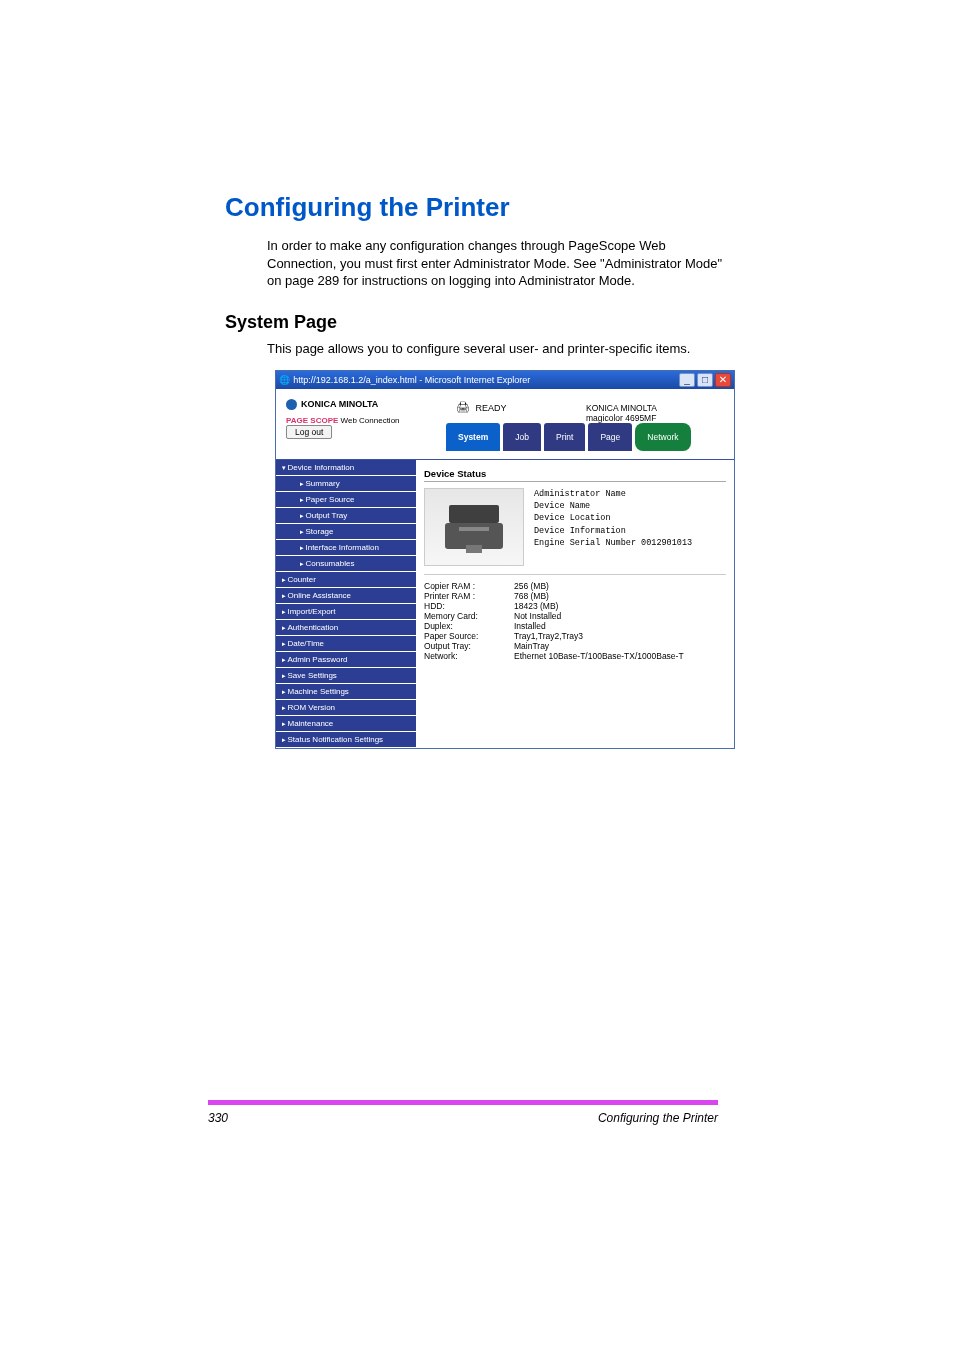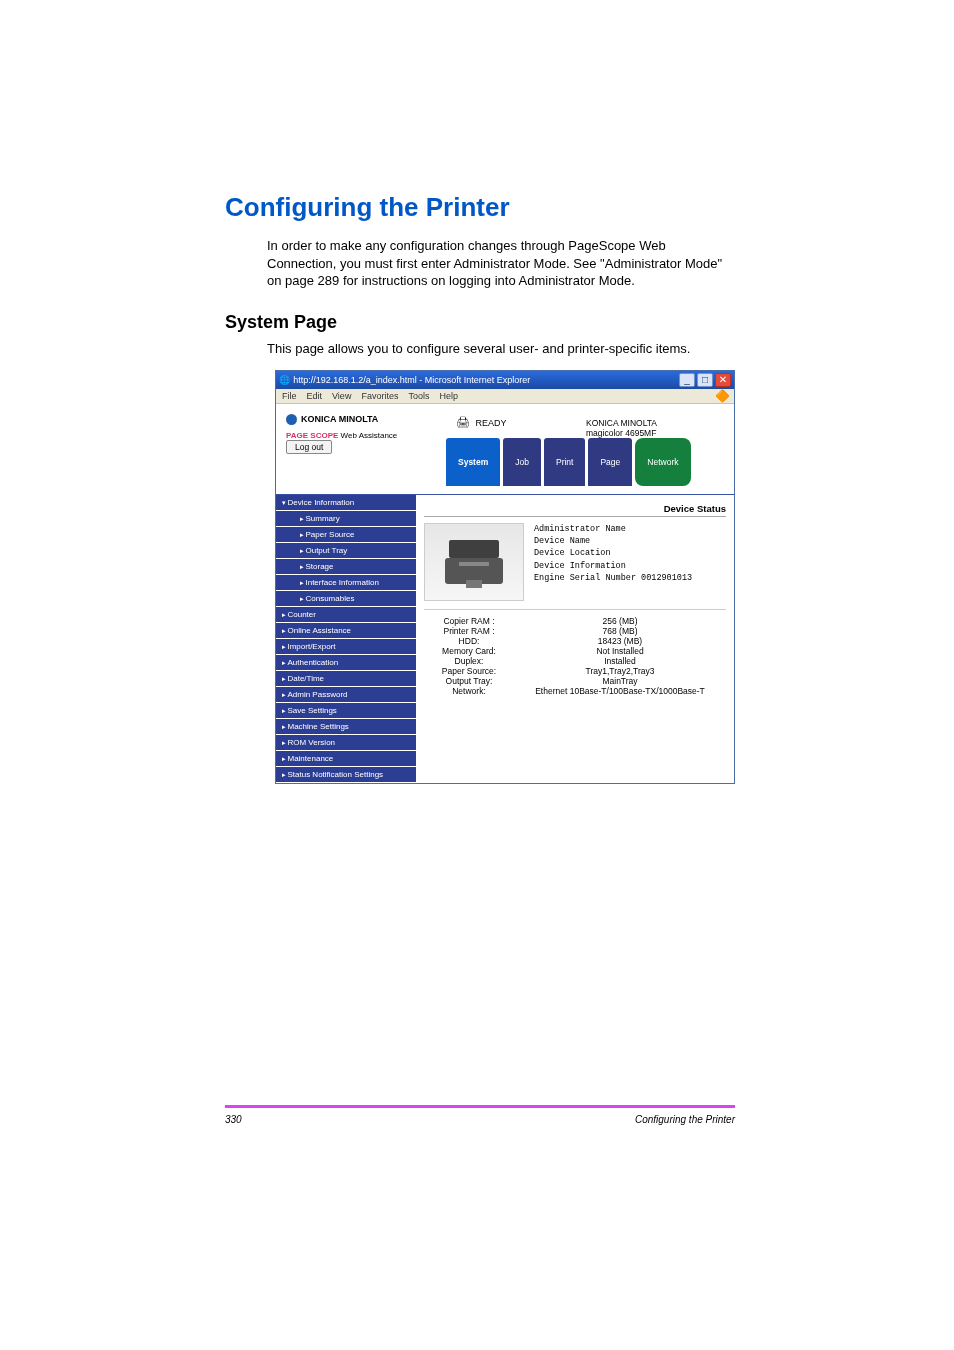--- a/index.html
+++ b/index.html
@@ -148,21 +148,21 @@
     border-radius: 2px;
   }
   .tabs {
     margin-left: 170px;
     display: flex;
     gap: 3px;
     margin-top: -20px;
     margin-bottom: 2px;
   }
   .tab {
-    padding: 19px 12px;
+    padding: 9px 12px;
     font-size: 8.5px;
     color: #fff;
     background: #2f3a82;
     border-top-left-radius: 3px;
     border-top-right-radius: 3px;
   }
   .tab.active { background: #0b61c9; font-weight: bold; }
   .tab.orange { background: #15803d; border-radius: 8px; }
   .content-row {
     display: flex;
@@ -187,21 +187,20 @@
   .main {
     flex: 1 1 auto;
     padding: 8px;
   }
   .section-title {
     font-size: 9.5px;
     font-weight: bold;
     padding-bottom: 2px;
     border-bottom: 1px solid #aaa;
     margin-bottom: 6px;
-    text-align: right;
   }
   .device-row {
     display: flex;
     gap: 10px;
     border-bottom: 1px solid #ccc;
     padding-bottom: 8px;
     margin-bottom: 6px;
   }
   .device-image {
     flex: 0 0 100px;
@@ -219,36 +218,35 @@
     flex: 1 1 auto;
     font-size: 8.5px;
     line-height: 1.45;
     font-family: Liberation Mono, monospace;
   }
   .spec-table {
     font-size: 8.5px;
   }
   .spec-table .sr {
     display: flex;
-    text-align: center;
   }
   .spec-table .k { flex: 0 0 90px; }
   .spec-table .v { flex: 1 1 auto; }
 
   
   .footer {
     position: absolute;
     bottom: 225px;
-    left: 225px;
+    left: 208px;
     width: 510px;
-    border-top: 3px solid #d946ef;
+    border-top: 5px solid #d946ef;
     display: flex;
     justify-content: space-between;
     padding-top: 6px;
-    font-size: 10px;
+    font-size: 12px;
     font-style: italic;
   }
 </style>
 </head>
 <body>
 
 <div class="page">
   <h1 class="h1">Configuring the Printer</h1>
   <p class="intro">In order to make any configuration changes through PageScope Web Connection, you must first enter Administrator Mode. See "Administrator Mode" on page 289 for instructions on logging into Administrator Mode.</p>
 
@@ -258,40 +256,31 @@
   <div class="app-window">
     <div class="titlebar">
       <span>🌐</span>
       <span class="title-text">http://192.168.1.2/a_index.html - Microsoft Internet Explorer</span>
       <span class="winbtns">
         <span class="winbtn">_</span>
         <span class="winbtn">□</span>
         <span class="winbtn close">✕</span>
       </span>
     </div>
-    <div class="menubar">
-      <span>File</span>
-      <span>Edit</span>
-      <span>View</span>
-      <span>Favorites</span>
-      <span>Tools</span>
-      <span>Help</span>
-      <span class="ie-logo">🔶</span>
-    </div>
 
     <div class="header-area">
       <div class="brand-row">
         <div class="brand-left">
           <span class="km-logo">
             <span class="circle"></span>
             <span>KONICA MINOLTA</span>
           </span>
           <span class="pagescope">
             <span>PAGE SCOPE</span>
-            <span class="wc">Web Assistance</span>
+            <span class="wc">Web Connection</span>
           </span>
         </div>
         <div class="ready-block">
           <span class="printer-icon">🖨</span>
           <span>READY</span>
         </div>
         <div class="brand-right">
           <div>KONICA MINOLTA</div>
           <div>magicolor 4695MF</div>
         </div>

